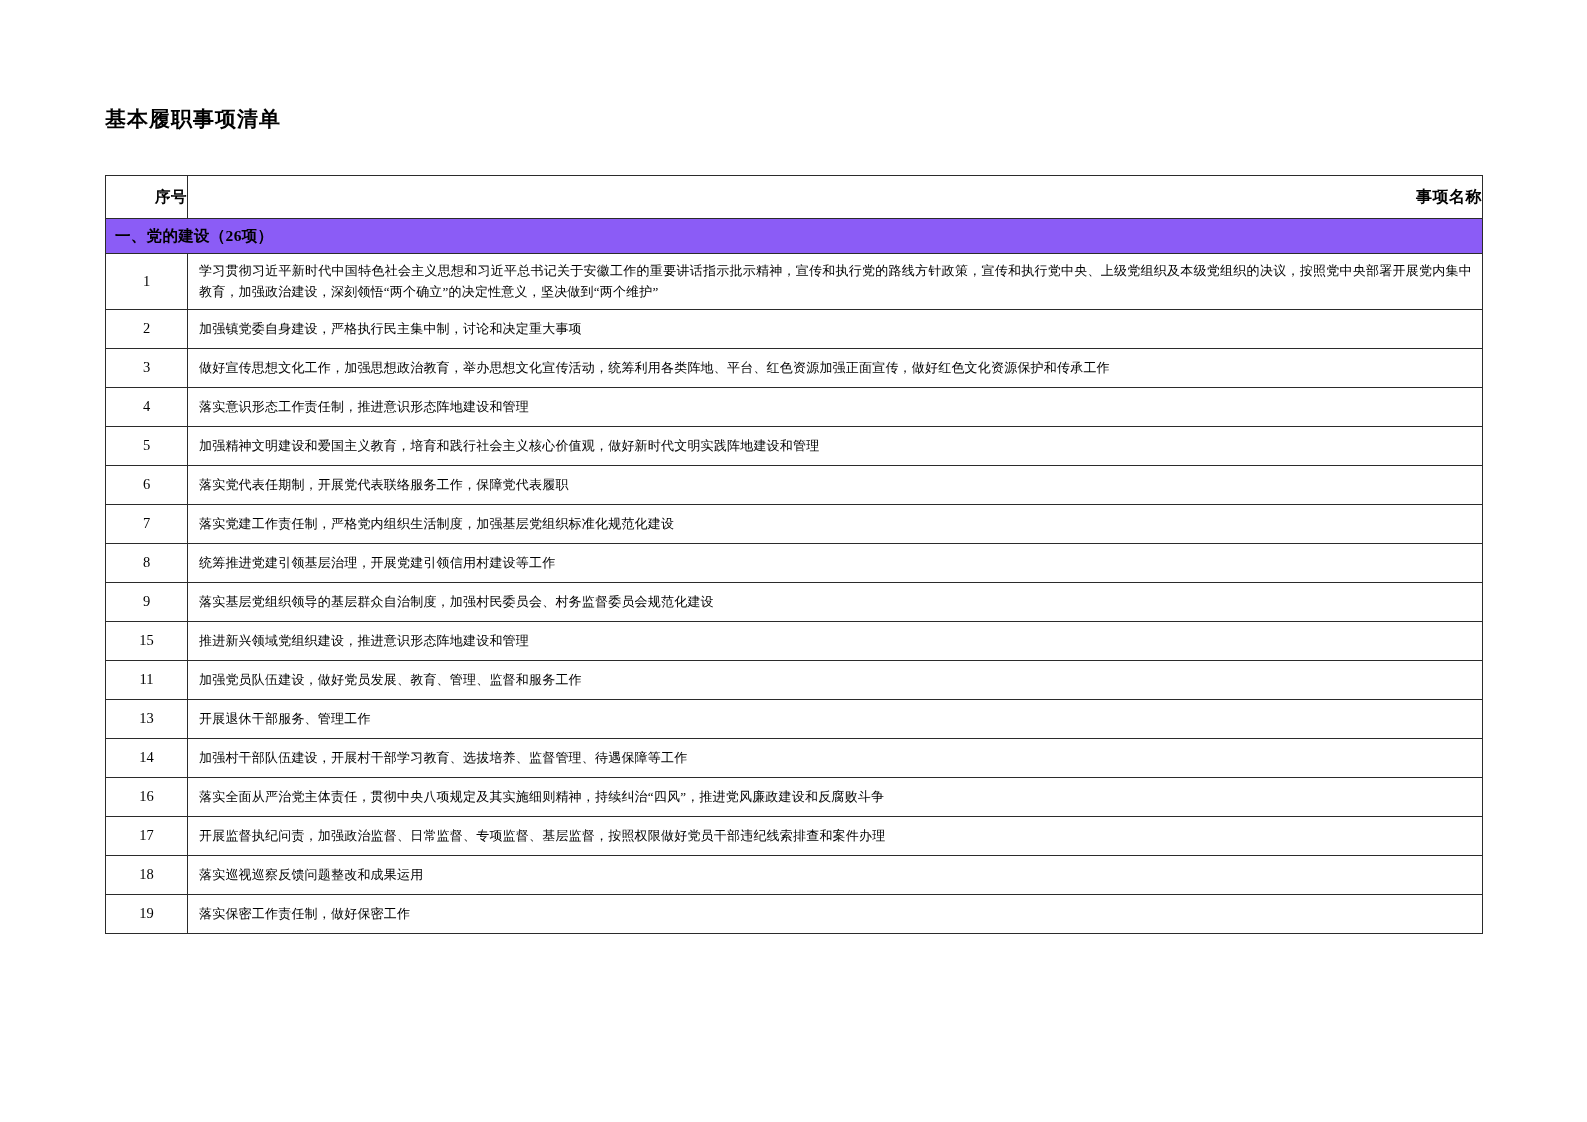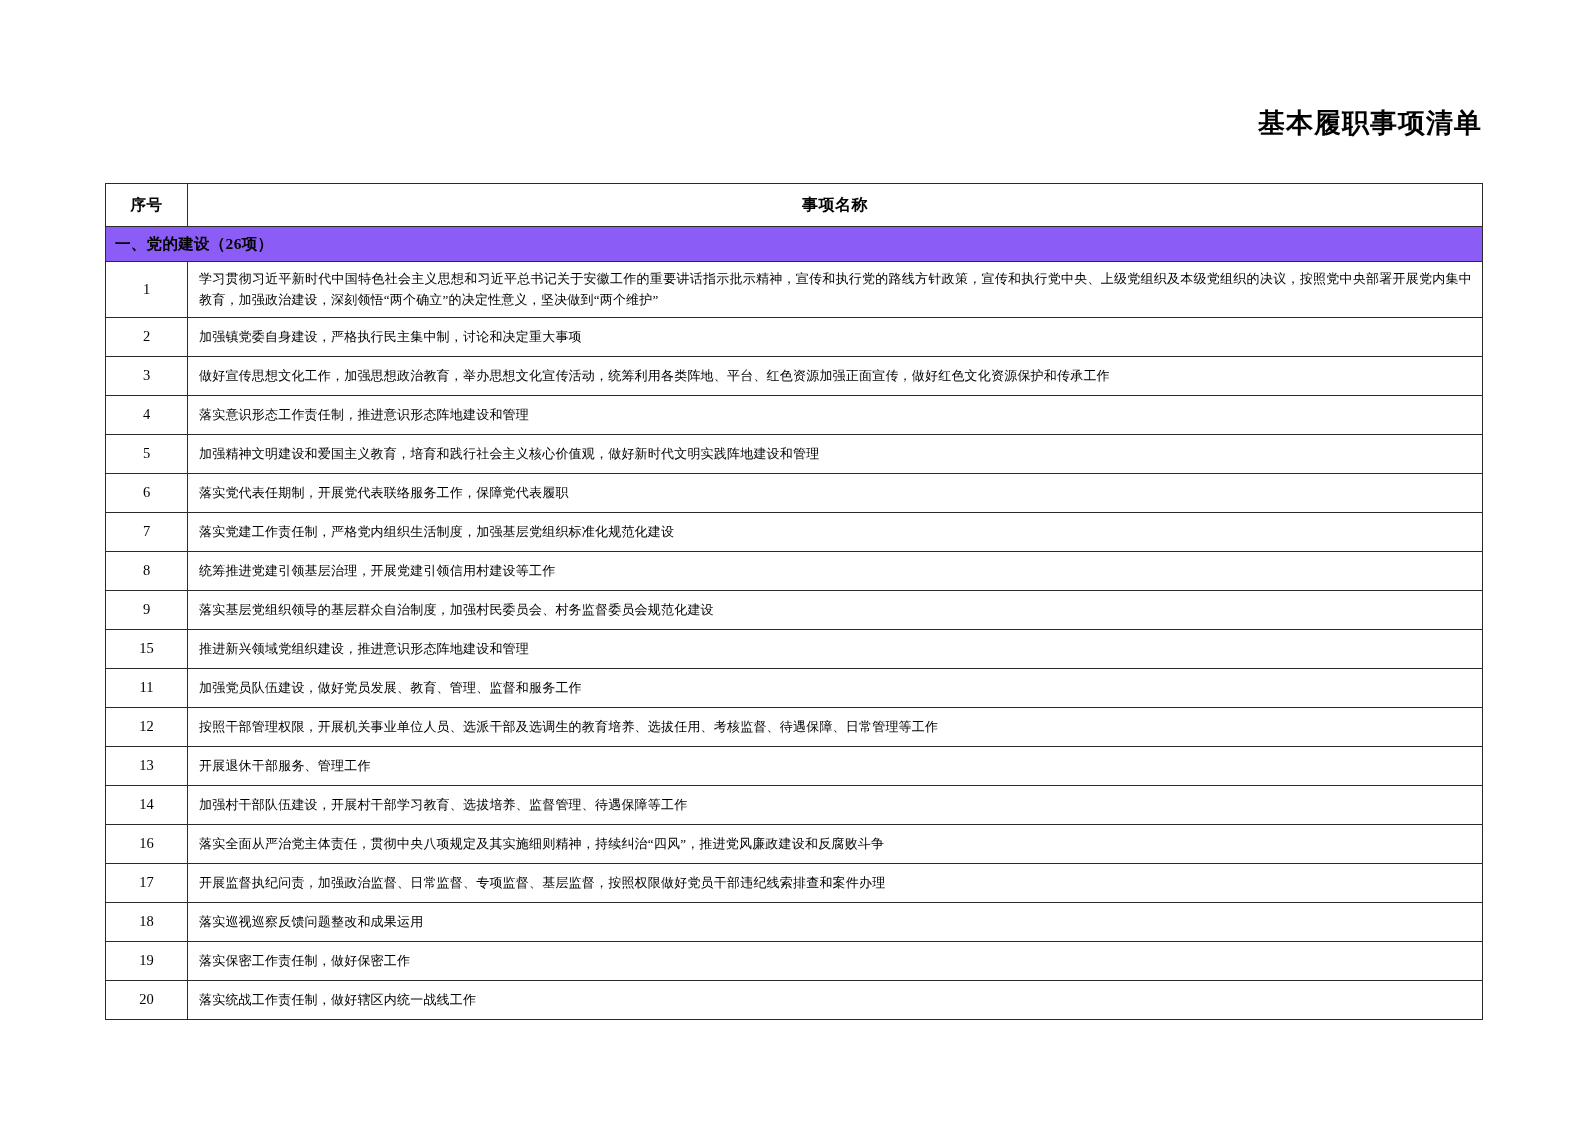--- a/index.html
+++ b/index.html
@@ -16,22 +16,22 @@
     overflow: hidden;
   }
   .page {
     position: relative;
     width: 1587px;
     height: 1122px;
     box-sizing: border-box;
     padding: 0 105px;
   }
   .doc-title {
-    text-align: right;
-    font-size: 27px;
+    text-align: left;
+    font-size: 21px;
     font-weight: bold;
     letter-spacing: 1px;
     margin-top: 105px;
     margin-bottom: 0;
     font-family: "Liberation Serif", "DejaVu Serif", serif;
   }
   table.list-table {
     margin-top: 42px;
     border-collapse: collapse;
     width: 1377px;
@@ -41,21 +41,21 @@
     border: 1px solid #2b2b2b;
     padding: 0;
     vertical-align: middle;
   }
   .col-no { width: 82px; }
   .col-name { width: 1295px; }
 
   thead th {
     font-size: 15.5px;
     font-weight: bold;
-    text-align: center;
+    text-align: right;
     height: 42px;
     letter-spacing: 0.5px;
   }
   thead th.hdr-name {
     font-size: 16px;
   }
   tr.section-row td {
     background: #8b5cf6;
     font-size: 15.5px;
     font-weight: bold;
@@ -137,24 +137,20 @@
       </tr>
       <tr class="item-row">
         <td class="cell-no">15</td>
         <td class="cell-name">推进新兴领域党组织建设，推进意识形态阵地建设和管理</td>
       </tr>
       <tr class="item-row">
         <td class="cell-no">11</td>
         <td class="cell-name">加强党员队伍建设，做好党员发展、教育、管理、监督和服务工作</td>
       </tr>
       <tr class="item-row">
-        <td class="cell-no">12</td>
-        <td class="cell-name">按照干部管理权限，开展机关事业单位人员、选派干部及选调生的教育培养、选拔任用、考核监督、待遇保障、日常管理等工作</td>
-      </tr>
-      <tr class="item-row">
         <td class="cell-no">13</td>
         <td class="cell-name">开展退休干部服务、管理工作</td>
       </tr>
       <tr class="item-row">
         <td class="cell-no">14</td>
         <td class="cell-name">加强村干部队伍建设，开展村干部学习教育、选拔培养、监督管理、待遇保障等工作</td>
       </tr>
       <tr class="item-row">
         <td class="cell-no">16</td>
         <td class="cell-name">落实全面从严治党主体责任，贯彻中央八项规定及其实施细则精神，持续纠治“四风”，推进党风廉政建设和反腐败斗争</td>
@@ -164,20 +160,16 @@
         <td class="cell-name">开展监督执纪问责，加强政治监督、日常监督、专项监督、基层监督，按照权限做好党员干部违纪线索排查和案件办理</td>
       </tr>
       <tr class="item-row">
         <td class="cell-no">18</td>
         <td class="cell-name">落实巡视巡察反馈问题整改和成果运用</td>
       </tr>
       <tr class="item-row">
         <td class="cell-no">19</td>
         <td class="cell-name">落实保密工作责任制，做好保密工作</td>
       </tr>
-      <tr class="item-row">
-        <td class="cell-no">20</td>
-        <td class="cell-name">落实统战工作责任制，做好辖区内统一战线工作</td>
-      </tr>
     </tbody>
   </table>
 
 </div>
 
 </body></html>

